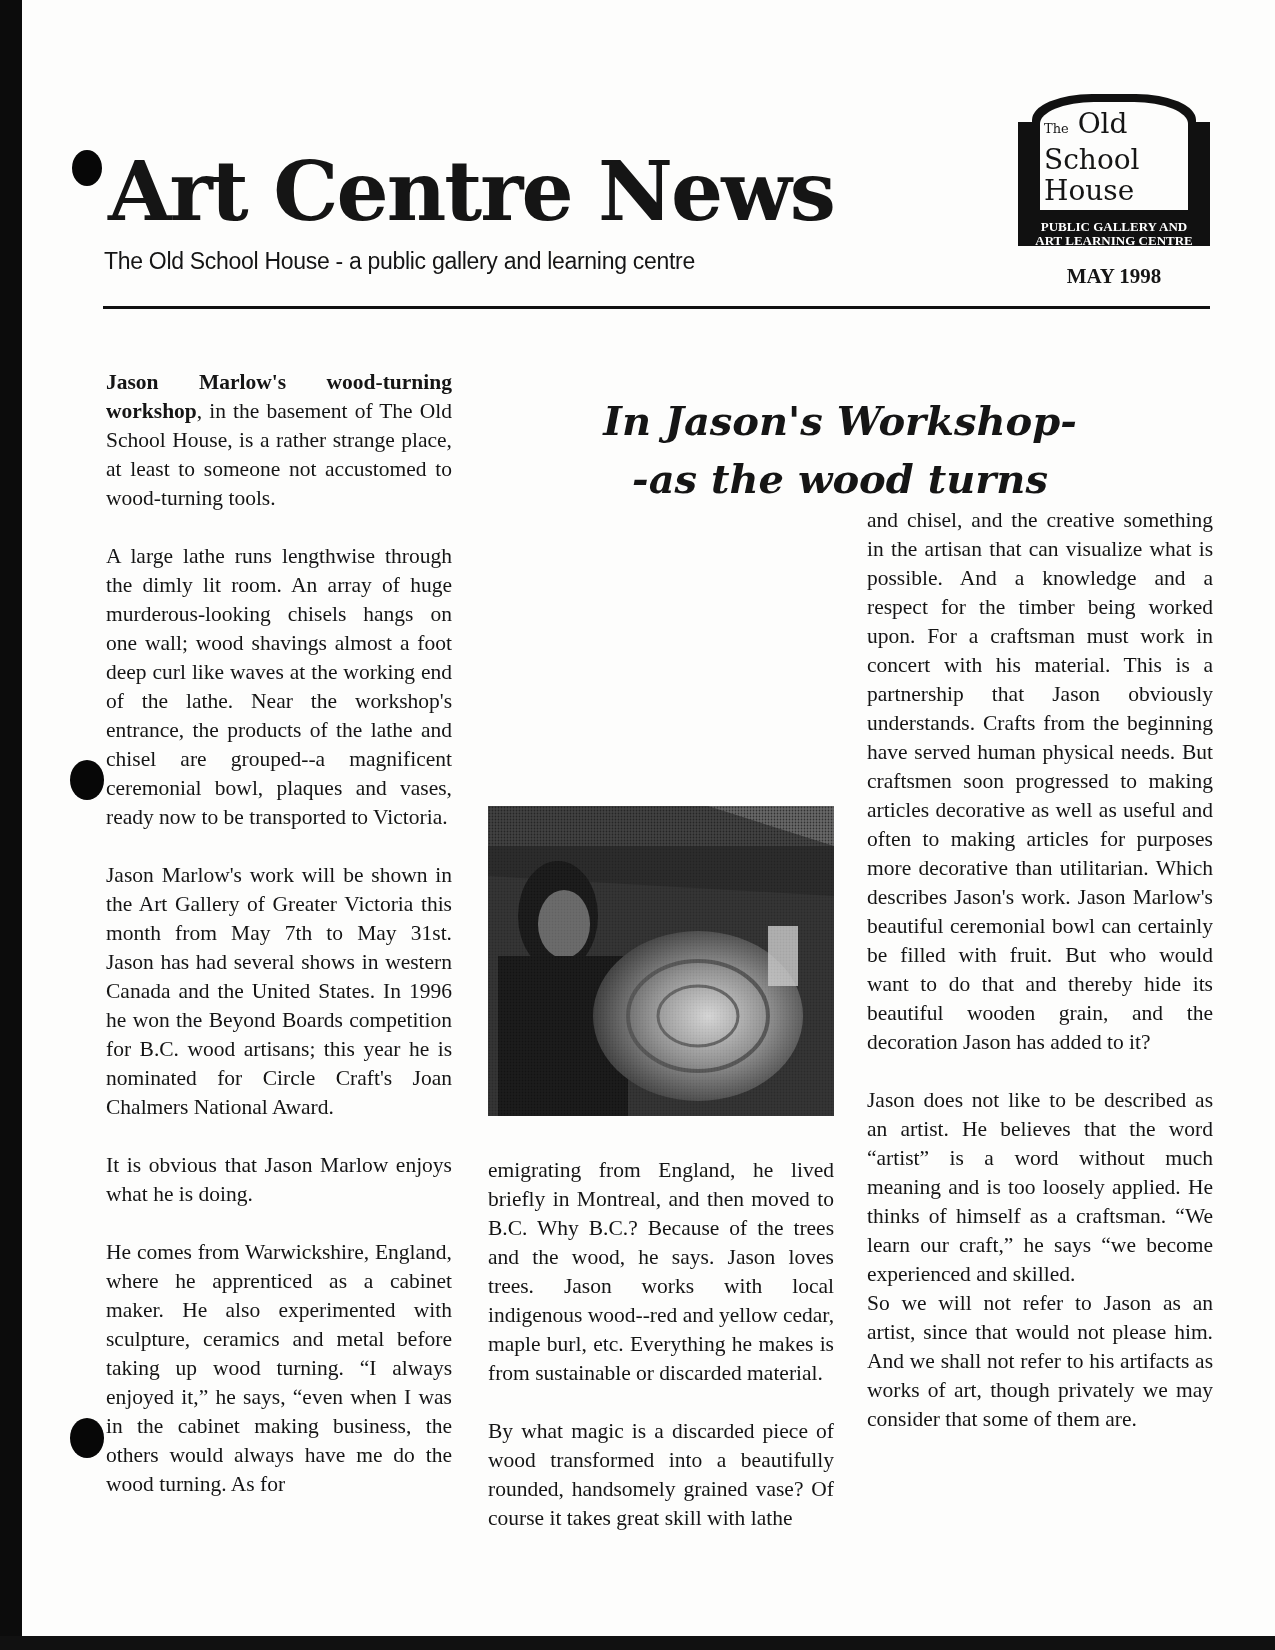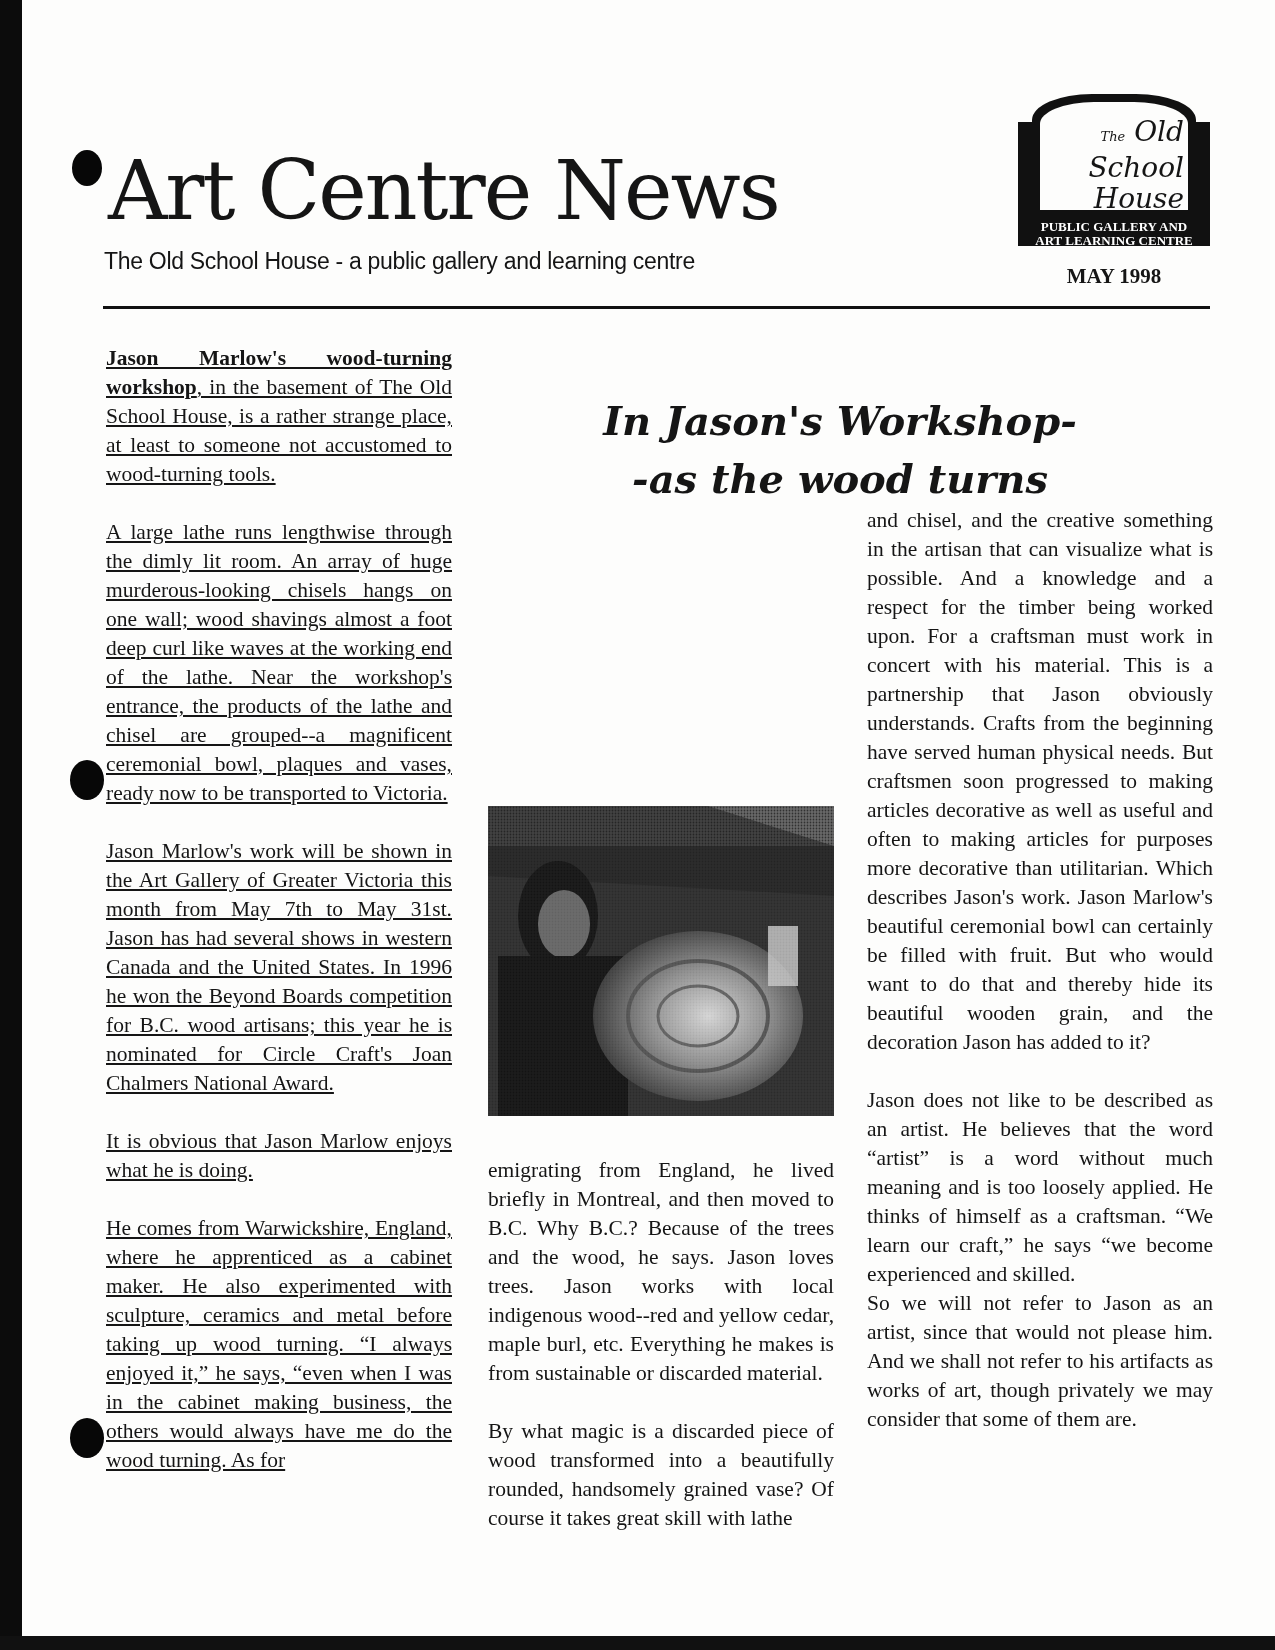--- a/index.html
+++ b/index.html
@@ -6,43 +6,43 @@
   body {
     width: 1275px; height: 1650px; position: relative; overflow: hidden;
     background: #fdfdfc; color: #151515;
     font-family: "Liberation Serif", "DejaVu Serif", serif;
   }
   .left-edge { position: absolute; left: 0; top: 0; width: 22px; height: 1650px; background: #0c0c0c; }
   .bottom-edge { position: absolute; left: 0; top: 1636px; width: 1275px; height: 14px; background: #111; }
   .punch { position: absolute; width: 34px; height: 40px; border-radius: 50%; background: #070707; }
   .mast-title {
     position: absolute; left: 108px; top: 150px;
-    font-family: "DejaVu Serif", serif; font-size: 82px; font-weight: normal; letter-spacing: -2px;
+    font-family: "DejaVu Serif", serif; font-size: 82px; font-weight: bold; letter-spacing: -2px;
     line-height: 1; white-space: nowrap;
   }
   .mast-sub {
     position: absolute; left: 104px; top: 248px; font-family: Liberation Sans, sans-serif;
     font-size: 23px; white-space: nowrap; letter-spacing: -0.3px;
   }
   .rule { position: absolute; left: 103px; top: 306px; width: 1107px; height: 3px; background: #111; }
   .logo { position: absolute; left: 1018px; top: 88px; width: 192px; height: 170px; }
   .logo-frame {
     position: absolute; left: 0; top: 34px; width: 192px; height: 124px; background: #111;
   }
   .logo-arch {
     position: absolute; left: 14px; top: 6px; width: 164px; height: 124px; background: #111;
     border-radius: 60px 60px 0 0 / 26px 26px 0 0;
   }
   .logo-inner {
     position: absolute; left: 22px; top: 14px; width: 148px; height: 108px; background: #fdfdfc;
     border-radius: 54px 54px 0 0 / 22px 22px 0 0;
   }
   .logo-script {
-    position: absolute; left: 26px; top: 20px; width: 140px; text-align: right;
-    font-family: "DejaVu Serif", serif; font-style: italic; font-size: 28px; line-height: 31px; margin-top: 8px;
+    position: absolute; left: 26px; top: 20px; width: 140px; text-align: left;
+    font-family: "DejaVu Serif", serif; font-size: 28px; line-height: 31px;
   }
   .logo-script .the { font-size: 13px; }
   .logo-band {
     position: absolute; left: 0; top: 132px; width: 192px; text-align: center; color: #fff;
     font-family: "Liberation Serif", serif; font-weight: bold; font-size: 13px; line-height: 14px;
   }
   .issue-date {
     position: absolute; left: 1018px; top: 264px; width: 192px; text-align: center;
     font-family: "Liberation Serif", serif; font-weight: bold; font-size: 21px;
   }
@@ -89,21 +89,21 @@
   </div>
   <div class="issue-date">MAY 1998</div>
   <div class="rule"></div>
 </header>
 
 <div class="headline">
   <div>In Jason's Workshop-</div>
   <div>-as the wood turns</div>
 </div>
 
-<section class="col" style="left:106px;top:344px;text-decoration:underline;">
+<section class="col" style="left:106px;top:368px;">
   <p><span class="lead-strong">Jason Marlow's wood-turning workshop</span><span>, in the basement of The Old School House, is a rather strange place, at least to someone not accustomed to wood-turning tools.</span></p>
   <p>A large lathe runs lengthwise through the dimly lit room.  An array of huge murderous-looking chisels hangs on one wall; wood shavings almost a foot deep curl like waves at the working end of the lathe.  Near the workshop's entrance, the products of the lathe and chisel are grouped--a magnificent ceremonial bowl, plaques and vases, ready now to be transported to Victoria.</p>
   <p>Jason Marlow's work will be shown in the Art Gallery of Greater Victoria this month from May 7th to May 31st. Jason has had several shows in western Canada and the United States.  In 1996 he won the Beyond Boards competition for B.C. wood artisans; this year he is nominated for Circle Craft's Joan Chalmers National Award.</p>
   <p>It is obvious that Jason Marlow enjoys what he is doing.</p>
   <p class="tight">He comes from Warwickshire, England, where he apprenticed as a cabinet maker.  He also experimented with sculpture, ceramics and metal before taking up wood turning.  “I always enjoyed it,” he says, “even when I was in the cabinet making business, the others would always have me do the wood turning.  As for</p>
 </section>
 
 <section class="col" style="left:488px;top:506px;">
 </section>
 

